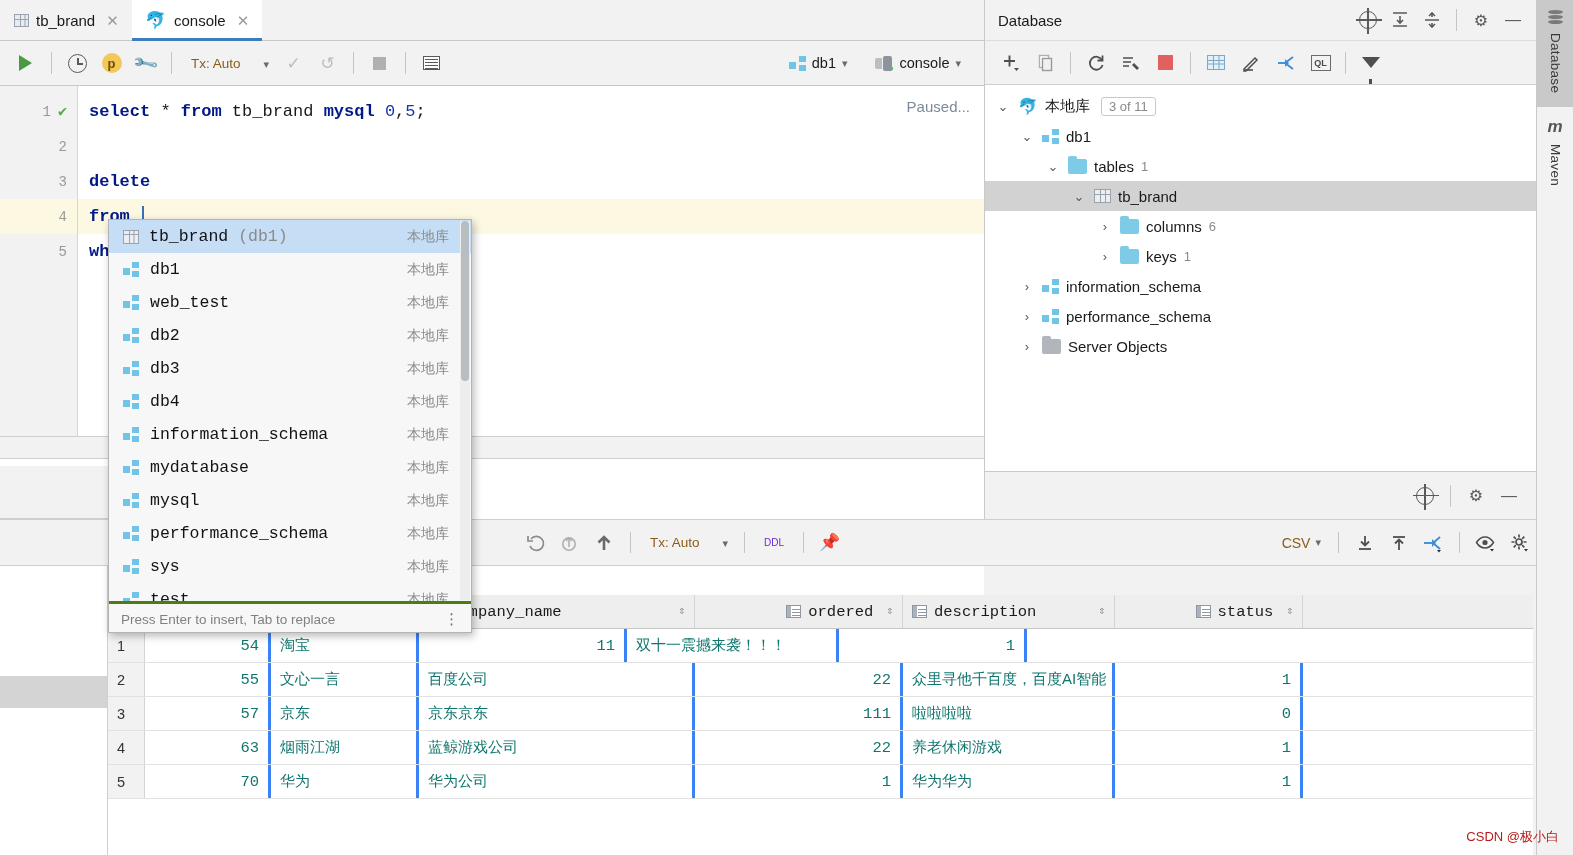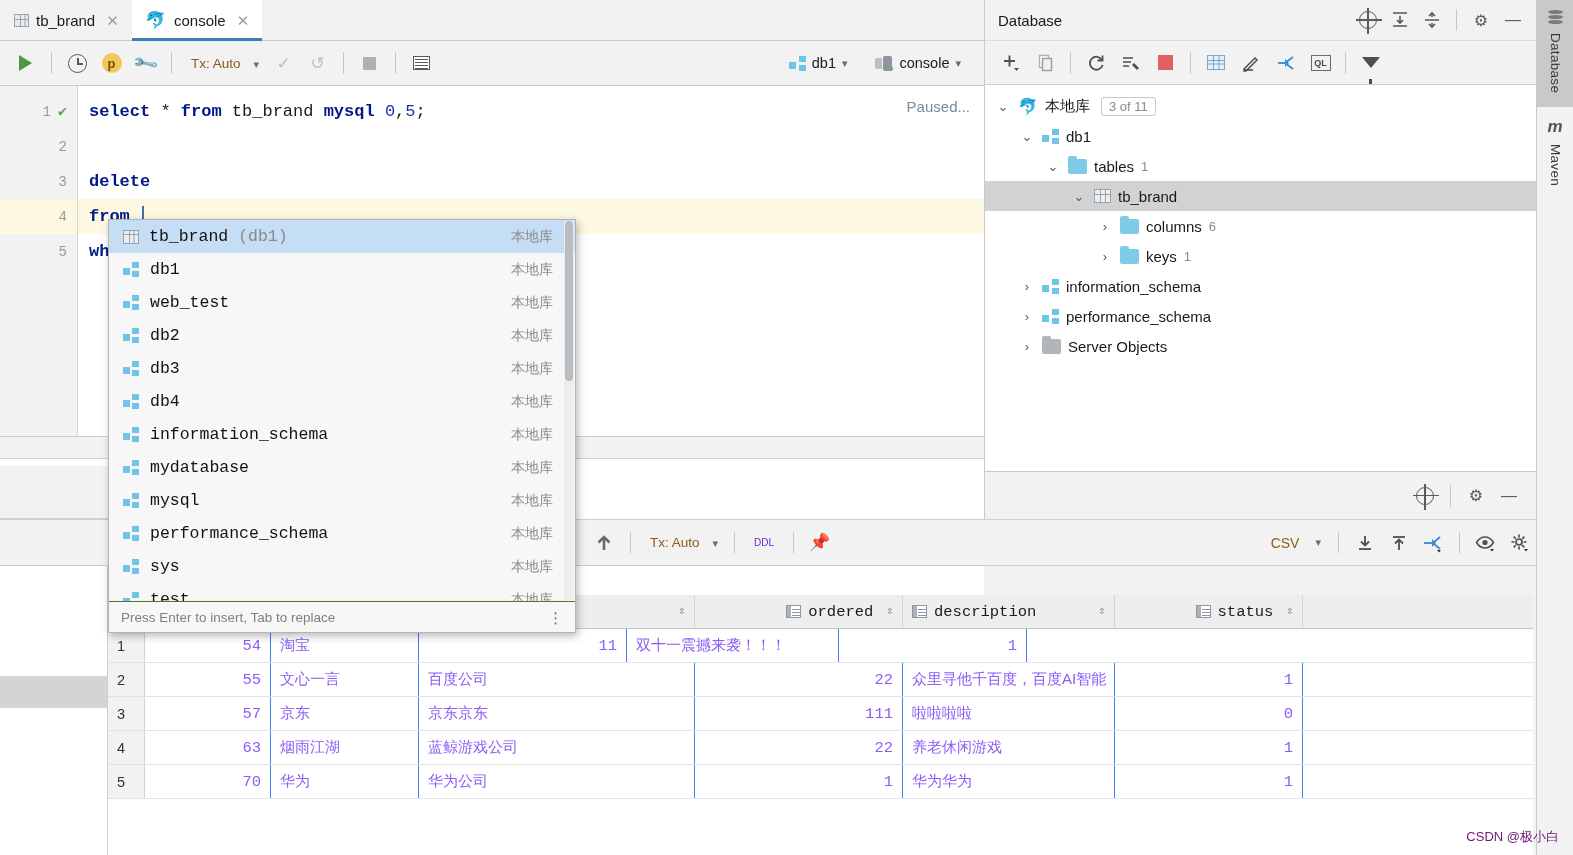--- a/index.html
+++ b/index.html
@@ -70,21 +70,21 @@
   .circ-clock::after {
     content:""; position:absolute; left:8.5px; top:8.5px; width:5px; height:1.6px; background:#5a5a5a;
   }
   .p-badge {
     width: 20px; height: 20px; border-radius: 50%; background: #f2c85a;
     color: #6b5300; font-size: 13px; font-weight: bold;
     display: flex; align-items: center; justify-content: center;
   }
   .wrench { font-size: 17px; color: #4f4f4f; transform: rotate(-35deg); }
   .tx-label { font-size: 13.5px; color: #8a5c1a; padding: 0 3px; }
-  .tx-wrap { display: flex; align-items: flex-end; gap: 10px; cursor: pointer;
+  .tx-wrap { display: flex; align-items: flex-end; gap: 20px; cursor: pointer;
     padding: 4px 6px; border-radius: 3px; }
   .chev { color: #6a6a6a; font-size: 11px; }
   .check-grey { color: #bdbdbd; font-size: 17px; }
   .undo-grey { color: #bdbdbd; font-size: 17px; }
   .stop-sq { width: 13px; height: 13px; background: #b0b0b0; }
   .grid-icon2 {
     width: 17px; height: 14px; border: 1.4px solid #5a5a5a; position: relative; background:#fff;
   }
   .grid-icon2::before {
     content:""; position:absolute; left:1px; right:1px; top:2px; height:1.3px; background:#5a5a5a;
@@ -144,21 +144,21 @@
   .caret {
     display: inline-block; width: 2px; height: 21px; background: #3b6fb5;
     vertical-align: middle; margin-left: 2px;
   }
   .paused {
     position: absolute; right: 14px; top: 12px; font-size: 15px; color: #7a8a9a;
   }
 
   
   .ac-popup {
-    position: absolute; left: 108px; top: 219px; width: 468px; height: 414px;
+    position: absolute; left: 108px; top: 219px; width: 364px; height: 414px;
     background: #f7f7f7; border: 1px solid #b4b4b4; box-shadow: 2px 3px 8px rgba(0,0,0,0.28);
     z-index: 40; overflow: hidden;
   }
   .ac-list { height: 381px; overflow: hidden; position: relative; }
   .ac-item {
     height: 33px; display: flex; align-items: center; padding: 0 8px 0 14px;
     font-family: "Liberation Mono", monospace; font-size: 16.5px; color: #121212;
     cursor: pointer; gap: 10px;
   }
   .ac-item.sel { background: #c5ddf5; }
@@ -171,21 +171,21 @@
   .ac-tblicon::before { content:""; position:absolute; left:0; right:0; top:3.5px; height:1.2px; background:#9aa3ad; }
   .ac-tblicon::after { content:""; position:absolute; top:0; bottom:0; left:4.5px; width:1.2px; background:#9aa3ad; box-shadow: 4.5px 0 0 #9aa3ad; }
   .ac-dbicon { width: 17px; height: 15px; position: relative; flex-shrink: 0; }
   .ac-dbicon::before { content:""; position:absolute; left:0; top:6px; width:7px; height:7px; background:#6fc4e8; }
   .ac-dbicon::after { content:""; position:absolute; right:1px; top:0; width:7px; height:6px; background:#6fc4e8; box-shadow: 0 9px 0 #6fc4e8; }
   .ac-scroll {
     position: absolute; right: 1px; top: 1px; width: 10px; height: 379px; background: #ededed;
   }
   .ac-thumb { position: absolute; top: 0; left: 1px; width: 8px; height: 160px; background: #b8bdc2; border-radius: 4px; }
   .ac-footer {
-    height: 32px; border-top: 1px solid #4d7c0f; background: #f7f7f7;
+    height: 32px; border-top: 3px solid #4d7c0f; background: #f7f7f7;
     display: flex; align-items: center; padding: 15px 12px; font-size: 13.5px; color: #808080;
   }
   .ac-dots { margin-left: auto; color: #6a6a6a; font-size: 15px; letter-spacing: 0; line-height: 6px; }
 
   
   .mid-strip { height: 23px; background: #f2f2f2; border-top: 1px solid #cfcfcf; border-bottom: 1px solid #cfcfcf; }
 
   
   .results {
     position: absolute; left: 108px; top: 595px; width: 1425px; bottom: 0; background: #fff;
@@ -200,22 +200,22 @@
   }
   .rh-cell .sortarrow { margin-left: auto; color: #6a6a6a; font-size: 11px; line-height: 9px; }
   .col-icon {
     width: 15px; height: 13px; flex-shrink: 0; position: relative;
     border: 1.3px solid #8f98a2; background: #fff;
   }
   .col-icon::before { content:""; position:absolute; left:0; top:0; bottom:0; width:4px; background:#aab3bc; }
   .col-icon::after { content:""; position:absolute; left:5px; right:0; top:2.5px; height:1.1px; background:#8f98a2; box-shadow: 0 3px 0 #8f98a2, 0 6px 0 #8f98a2; }
   .res-row { display: flex; height: 34px; border-bottom: 1px solid #e2e2e2; }
   .rc {
-    display: flex; align-items: center; padding: 0 9px; border-right: 1px solid #3b82f6;
-    font-size: 15px; color: #8b5cf6; overflow: hidden; white-space: nowrap;
+    display: flex; align-items: center; padding: 0 9px; border-right: 3px solid #3b82f6;
+    font-size: 15px; color: #0f766e; overflow: hidden; white-space: nowrap;
   }
   .rc.numcell { justify-content: flex-end; font-family: "Liberation Mono", monospace; font-size: 15.5px; }
   .rc.idxcell {
     background: #f2f2f2; justify-content: flex-start; color: #333; font-size: 14.5px;
     border-right: 1px solid #d4d4d4;
   }
   .w-idx { width: 37px; }
   .w-id  { width: 126px; }
   .w-name{ width: 148px; }
   .w-comp{ width: 276px; }
@@ -288,21 +288,21 @@
   .res-toolbar {
     position: absolute; left: 0; top: 519px; width: 1536px; height: 47px;
     background: #f2f2f2; border-top: 1px solid #cfcfcf; border-bottom: 1px solid #cfcfcf;
   }
   .rt-inner { display: flex; align-items: center; height: 100%; padding-left: 520px; gap: 2px; }
   .rt-btn { width: 32px; height: 31px; display:flex; align-items:center; justify-content:center;
     border-radius:3px; cursor:pointer; color:#6a6a6a; font-size: 17px; }
   .rt-sep { width: 1px; height: 21px; background: #c5c5c5; margin: 0 8px; }
   .ddl-btn { font-size: 10px; color: #6d28d9; padding: 5px 9px; border-radius: 3px; cursor: pointer; }
   .pin { font-size: 17px; color: #4a4a4a; }
-  .csv-wrap { margin-left: auto; display: flex; align-items: center; gap: 16px; cursor: pointer;
+  .csv-wrap { margin-left: auto; display: flex; align-items: center; gap: 5px; cursor: pointer;
     padding: 4px 7px; border-radius: 3px; }
   .csv-lbl { font-size: 14px; color: #8a5c1a; }
 
   
   .left-strip-a { position: absolute; left: 0; top: 466px; width: 108px; height: 53px; background: #f2f2f2; border-bottom: 1px solid #cfcfcf;}
   .left-strip-b { position: absolute; left: 0; top: 519px; width: 108px; height: 47px; background: #f2f2f2; }
   .left-strip-c { position: absolute; left: 0; top: 566px; width: 108px; height: 110px; background: #ffffff; border-right: 1px solid #cfcfcf;}
   .left-strip-d { position: absolute; left: 0; top: 676px; width: 108px; height: 32px; background: #d4d4d4; border-right: 1px solid #cfcfcf;}
   .left-strip-e { position: absolute; left: 0; top: 708px; width: 108px; height: 147px; background: #ffffff; border-right: 1px solid #cfcfcf;}
 
@@ -321,21 +321,21 @@
   }
   .cyl { width: 15px; height: 16px; position: relative; }
   .cyl::before {
     content:""; position:absolute; left:0; top:0; width:15px; height:4px;
     background:#7a7a7a; border-radius: 50%;
     box-shadow: 0 5px 0 #7a7a7a, 0 10px 0 #7a7a7a;
   }
   .m-ico { font-size: 17px; font-weight: bold; font-style: italic; color: #555; }
 
   .watermark {
-    position: absolute; right: 14px; bottom: 9px; font-size: 13px; color: #701a75;
+    position: absolute; right: 14px; bottom: 9px; font-size: 13px; color: #b91c1c;
     pointer-events: none;
   }
 </style>
 </head>
 <body>
 
 <div class="app">
 
   <div class="main-col">
 

